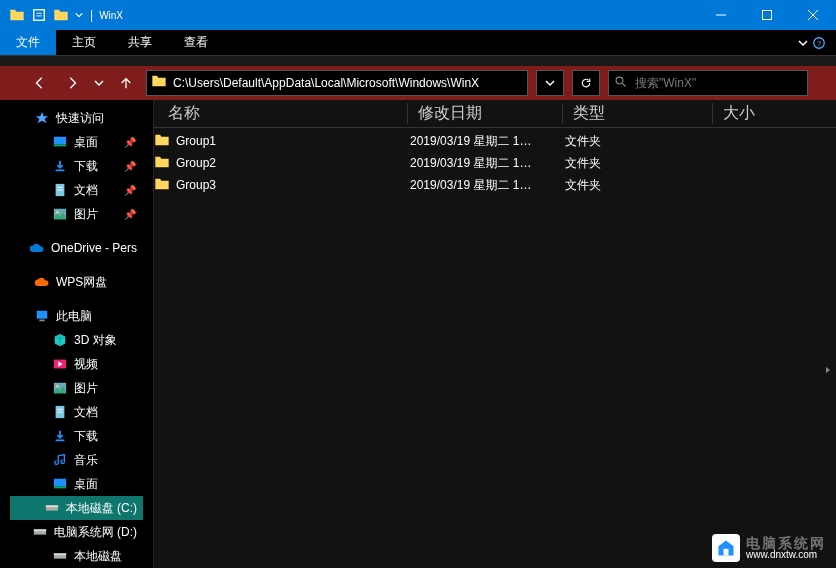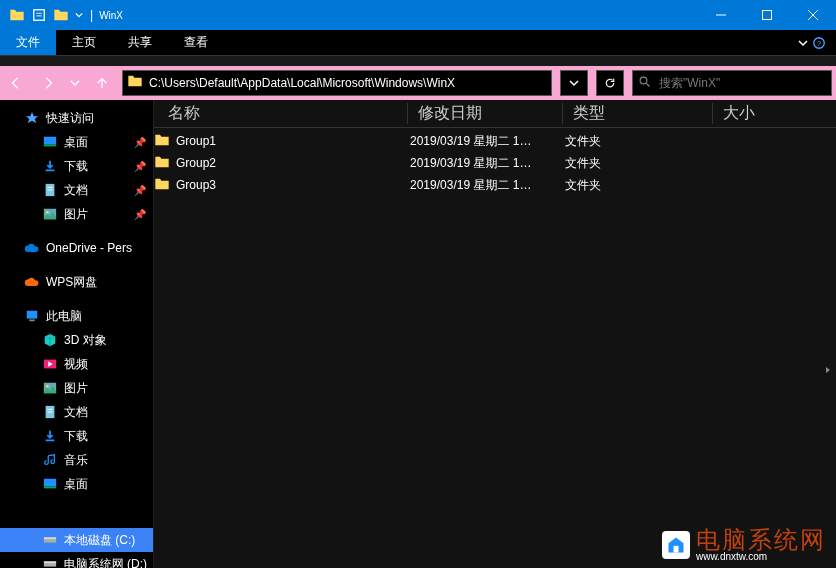--- a/index.html
+++ b/index.html
@@ -14,36 +14,36 @@
     .window-controls { margin-left: auto; display: flex; }
     .window-controls .wc { width: 46px; height: 30px; display: flex; align-items: center; justify-content: center; cursor: pointer; }
     
     .menubar { height: 26px; background: #000; display: flex; align-items: stretch; border-bottom: 1px solid #333; }
     .menubar .file-tab { background: #0078d7; color: #fff; padding: 0 16px; display: flex; align-items: center; font-size: 12px; }
     .menubar .tab { padding: 0 16px; display: flex; align-items: center; color: #fff; font-size: 12px; cursor: pointer; }
     .menubar .expand { margin-left: auto; padding: 0 10px; display: flex; align-items: center; cursor: pointer; }
     
     .ribbon-space { height: 10px; background: #1a1a1a; }
     
-    .addressbar { height: 34px; background: #f9a8d4; display: flex; align-items: center; padding: 0 4px; gap: 8px; }
+    .addressbar { height: 34px; background: #7f1d1d; display: flex; align-items: center; padding: 0 28px; gap: 8px; }
     .nav-btn { width: 24px; height: 24px; display: flex; align-items: center; justify-content: center; cursor: pointer; color: #fff; }
     .address-input-wrap { flex: 1; display: flex; align-items: center; background: #000; border: 1px solid #555; height: 26px; padding: 0 4px; }
     .address-input-wrap .folder-mini { width: 18px; height: 18px; margin-right: 4px; flex-shrink: 0; }
     .address-input { flex: 1; background: transparent; border: none; color: #fff; font-size: 12px; outline: none; font-family: inherit; }
     .addr-btn { width: 28px; height: 26px; display: flex; align-items: center; justify-content: center; cursor: pointer; color: #fff; border: 1px solid #555; background: #000; }
     .search-wrap { width: 200px; display: flex; align-items: center; background: #000; border: 1px solid #555; height: 26px; padding: 0 6px; }
     .search-wrap .search-icon { width: 14px; height: 14px; margin-right: 6px; color: #888; }
     .search-input { flex: 1; background: transparent; border: none; color: #fff; font-size: 12px; outline: none; font-family: inherit; }
     .search-input::placeholder { color: #777; }
     
     .content { display: flex; height: calc(568px - 30px - 26px - 10px - 34px); }
     
-    .sidebar { width: 154px; background: #000; overflow-y: auto; padding: 6px 0; border-right: 1px solid #222; }
+    .sidebar { width: 154px; background: #000; overflow-y: auto; padding: 6px 10px; border-right: 1px solid #222; }
     .sidebar-item { display: flex; align-items: center; height: 24px; padding: 0 6px; cursor: pointer; white-space: nowrap; font-size: 12px; color: #fff; }
-    .sidebar-item.selected { background: #3b82f6; margin-top: 32px; }
+    .sidebar-item.selected { background: #0f766e; }
     .sidebar-item .indent1 { width: 18px; }
     .sidebar-item .indent2 { width: 36px; }
     .sidebar-item .icon { width: 16px; height: 16px; margin-right: 6px; flex-shrink: 0; display: flex; align-items: center; justify-content: center; }
     .sidebar-item .pin { margin-left: auto; color: #888; font-size: 10px; }
     .sidebar-spacer { height: 10px; }
     
     .main { flex: 1; background: #121212; display: flex; flex-direction: column; position: relative; }
     .columns { display: flex; height: 28px; border-bottom: 1px solid #333; align-items: center; padding-left: 14px; }
     .col { color: #ccc; font-size: 16px; cursor: pointer; padding-right: 10px; border-right: 1px solid #333; margin-right: 10px; }
     .col.name { width: 240px; }
@@ -58,21 +58,21 @@
     .file-row .name { width: 234px; }
     .file-row .date { width: 155px; color: #fff; white-space: nowrap; overflow: hidden; }
     .file-row .type { width: 150px; color: #fff; }
     .file-row .size { width: 80px; text-align: right; }
     
     .scrollbar-stub { position: absolute; right: 0; top: 260px; width: 16px; height: 20px; display: flex; align-items: center; justify-content: center; color: #888; }
     
     .watermark { position: absolute; bottom: 6px; right: 10px; display: flex; align-items: center; gap: 6px; }
     .watermark-logo { width: 28px; height: 28px; background: #fff; border-radius: 4px; display: flex; align-items: center; justify-content: center; }
     .watermark-text { display: flex; flex-direction: column; line-height: 1; }
-    .watermark-text .cn { color: #c2410c; font-size: 24px; font-weight: normal; letter-spacing: 2px; }
+    .watermark-text .cn { color: #737373; font-size: 14px; font-weight: bold; letter-spacing: 2px; }
     .watermark-text .url { color: #fff; font-size: 10px; }
     
     .arrow-svg { width: 14px; height: 14px; }
     .chevron-svg { width: 10px; height: 10px; }
   </style>
 </head>
 <body>
 
 <div class="titlebar">
   <div class="titlebar-icons">

